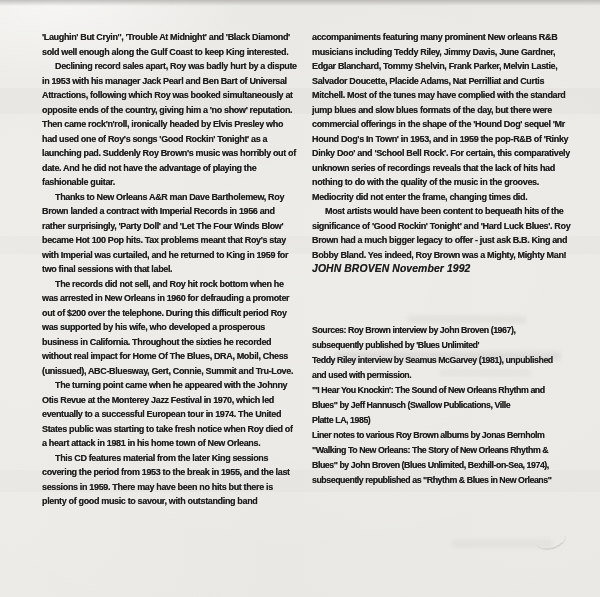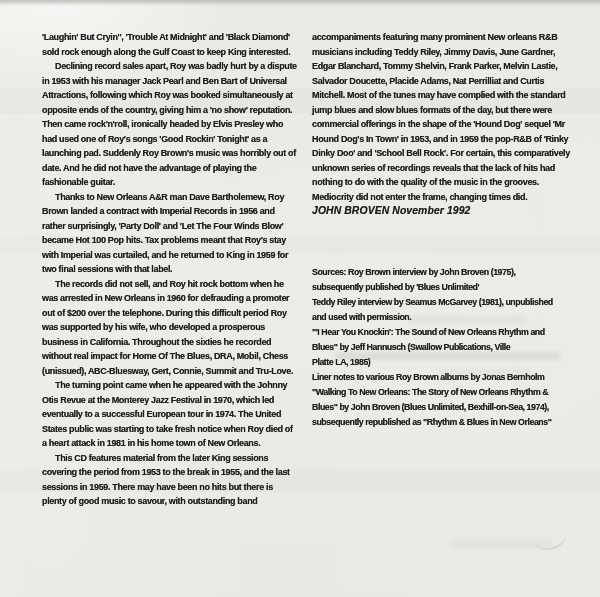--- a/index.html
+++ b/index.html
@@ -68,35 +68,36 @@
 </style>
 </head>
 <body>
 
 <div class="page">
   <div class="streak s1"></div>
   <div class="streak s2"></div>
   <div class="streak s3"></div>
 
   <div class="col col-left">
-      <p>'Laughin' But Cryin'', 'Trouble At Midnight' and 'Black Diamond' sold rock enough along the Gulf Coast to keep King interested.</p>
+      <p>'Laughin' But Cryin'', 'Trouble At Midnight' and 'Black Diamond' sold well enough along the Gulf Coast to keep King interested.</p>
       <p class="indent">Declining record sales apart, Roy was badly hurt by a dispute in 1953 with his manager Jack Pearl and Ben Bart of Universal Attractions, following which Roy was booked simultaneously at opposite ends of the country, giving him a 'no show' reputation. Then came rock'n'roll, ironically headed by Elvis Presley who had used one of Roy's songs 'Good Rockin' Tonight' as a launching pad. Suddenly Roy Brown's music was horribly out of date. And he did not have the advantage of playing the fashionable guitar.</p>
       <p class="indent">Thanks to New Orleans A&amp;R man Dave Bartholemew, Roy Brown landed a contract with Imperial Records in 1956 and rather surprisingly, 'Party Doll' and 'Let The Four Winds Blow' became Hot 100 Pop hits. Tax problems meant that Roy's stay with Imperial was curtailed, and he returned to King in 1959 for two final sessions with that label.</p>
       <p class="indent">The records did not sell, and Roy hit rock bottom when he was arrested in New Orleans in 1960 for defrauding a promoter out of $200 over the telephone. During this difficult period Roy was supported by his wife, who developed a prosperous business in California. Throughout the sixties he recorded without real impact for Home Of The Blues, DRA, Mobil, Chess (unissued), ABC-Bluesway, Gert, Connie, Summit and Tru-Love.</p>
       <p class="indent">The turning point came when he appeared with the Johnny Otis Revue at the Monterey Jazz Festival in 1970, which led eventually to a successful European tour in 1974. The United States public was starting to take fresh notice when Roy died of a heart attack in 1981 in his home town of New Orleans.</p>
       <p class="indent">This CD features material from the later King sessions covering the period from 1953 to the break in 1955, and the last sessions in 1959. There may have been no hits but there is plenty of good music to savour, with outstanding band</p>
     </div>
 
   <div class="col col-right">
     <div>
         <p>accompaniments featuring many prominent New orleans R&amp;B musicians including Teddy Riley, Jimmy Davis, June Gardner, Edgar Blanchard, Tommy Shelvin, Frank Parker, Melvin Lastie, Salvador Doucette, Placide Adams, Nat Perrilliat and Curtis Mitchell. Most of the tunes may have complied with the standard jump blues and slow blues formats of the day, but there were commercial offerings in the shape of the 'Hound Dog' sequel 'Mr Hound Dog's In Town' in 1953, and in 1959 the pop-R&amp;B of 'Rinky Dinky Doo' and 'School Bell Rock'. For certain, this comparatively unknown series of recordings reveals that the lack of hits had nothing to do with the quality of the music in the grooves. Mediocrity did not enter the frame, changing times did.</p>
+        <p class="indent">Most artists would have been content to bequeath hits of the significance of 'Good Rockin' Tonight' and 'Hard Luck Blues'. Roy Brown had a much bigger legacy to offer - just ask B.B. King and Bobby Bland. Yes indeed, Roy Brown was a Mighty, Mighty Man!</p>
       </div>
     <p class="byline">JOHN BROVEN November 1992</p>
     <div class="sources">
-        <p>Sources: Roy Brown interview by John Broven (1975),</p>
+        <p>Sources: Roy Brown interview by John Broven (1967),</p>
         <p>subsequently published by 'Blues Unlimited'</p>
         <p>Teddy Riley interview by Seamus McGarvey (1981), unpublished</p>
         <p>and used with permission.</p>
         <p>"'I Hear You Knockin': The Sound of New Orleans Rhythm and</p>
         <p>Blues" by Jeff Hannusch (Swallow Publications, Ville</p>
         <p>Platte LA, 1985)</p>
         <p>Liner notes to various Roy Brown albums by Jonas Bernholm</p>
         <p>"Walking To New Orleans: The Story of New Orleans Rhythm &amp;</p>
         <p>Blues" by John Broven (Blues Unlimited, Bexhill-on-Sea, 1974),</p>
         <p>subsequently republished as "Rhythm &amp; Blues in New Orleans"</p>

